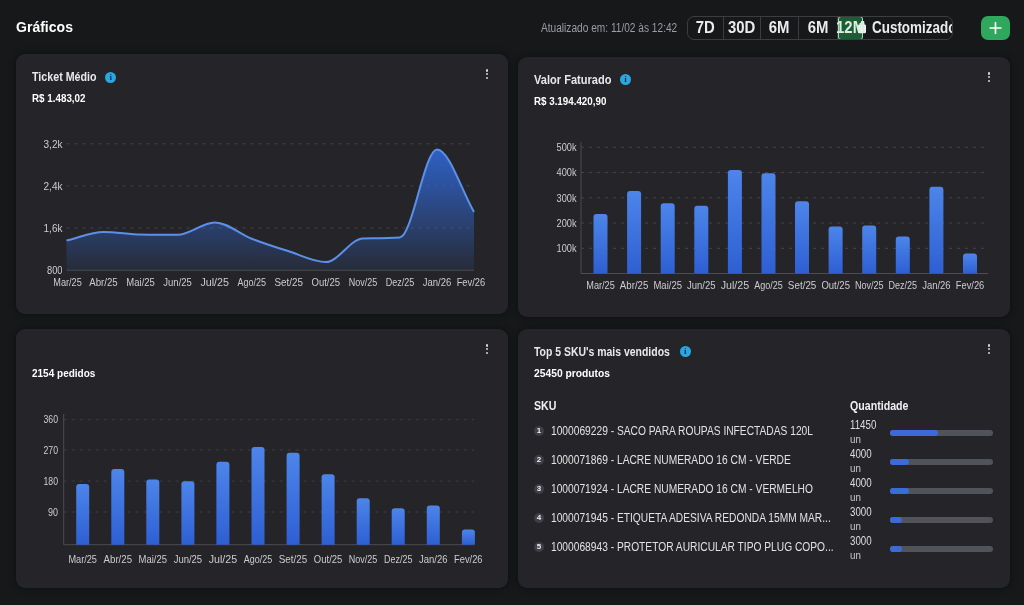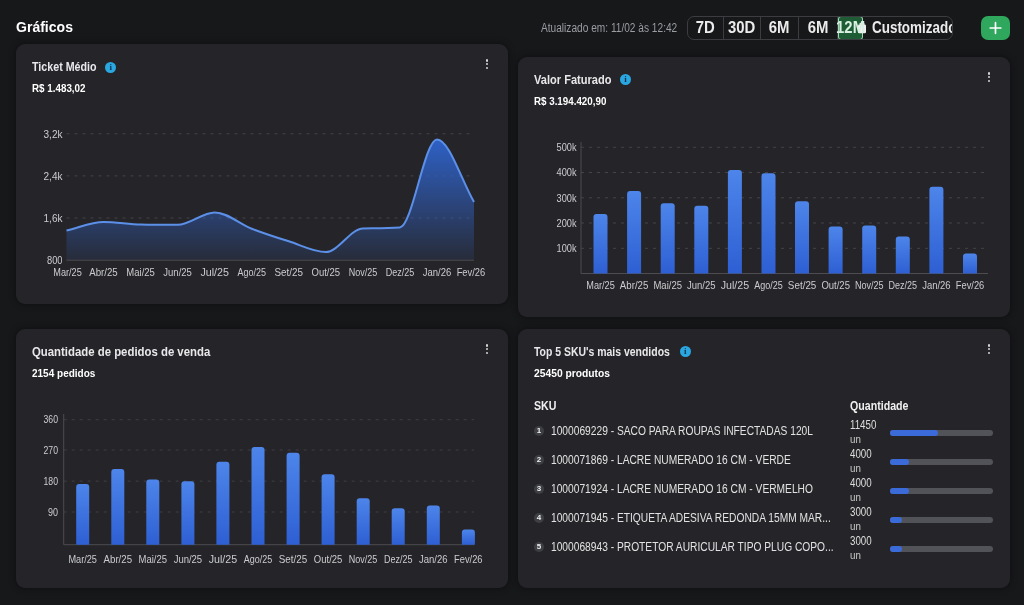--- a/index.html
+++ b/index.html
@@ -1,19 +1,19 @@
 <!DOCTYPE html>
 <html><head>
 <meta charset="utf-8">
 <style>
   * { margin:0; padding:0; box-sizing:border-box; }
   html,body { width:1024px; height:605px; background:#17181a; overflow:hidden;
     font-family:"Liberation Sans", sans-serif; }
   .card { position:absolute; background:#252529; border-radius:9px; box-shadow:0 0 7px rgba(0,0,0,0.45); }
-  #c1 { left:16px; top:44px; width:492px; height:260px; }
+  #c1 { left:16px; top:54px; width:492px; height:260px; }
   #c2 { left:518px; top:57px; width:492px; height:260px; }
   #c3 { left:16px; top:329px; width:492px; height:259px; }
   #c4 { left:518px; top:329px; width:492px; height:259px; }
   .ctitle { position:absolute; left:16px; top:16px; font-size:12.5px; font-weight:700;
     color:#e9e7ea; white-space:nowrap; }
   .cvalue { position:absolute; left:16px; top:38px; font-size:11px; font-weight:700;
     color:#ffffff; white-space:nowrap; }
   .ctitle span, .cvalue span { display:inline-block; transform-origin:left center; }
   .info { position:absolute; width:11px; height:11px;
     border-radius:50%; background:#2aa7e0; color:#113253; font-size:9px; font-weight:700;
@@ -180,21 +180,20 @@
         <text x="317.7" y="232.2" textLength="28.5" lengthAdjust="spacingAndGlyphs">Out/25</text>
       <text x="351.3" y="232.2" textLength="28.5" lengthAdjust="spacingAndGlyphs">Nov/25</text>
         <text x="384.8" y="232.2" textLength="28.5" lengthAdjust="spacingAndGlyphs">Dez/25</text>
       <text x="418.4" y="232.2" textLength="28.5" lengthAdjust="spacingAndGlyphs">Jan/26</text>
         <text x="452" y="232.2" textLength="28.5" lengthAdjust="spacingAndGlyphs">Fev/26</text>
     </g>
   </svg>
 </div>
 
 <div class="card" id="c3">
-  <div class="ctitle"><span style="transform:scaleX(0.910);">Quantidade de pedidos de venda</span></div>
   <div class="cvalue"><span style="transform:scaleX(0.909);">2154 pedidos</span></div>
   <div class="kebab">
       <i></i>
       <i></i>
       <i></i>
     </div>
   <svg width="492" height="259" viewBox="0 0 492 259">
     <g stroke="#3e3e43" stroke-width="1" stroke-dasharray="3 5">
       <line x1="47.7" y1="90.7" x2="458" y2="90.7"></line>
       <line x1="47.7" y1="121" x2="458" y2="121"></line>

